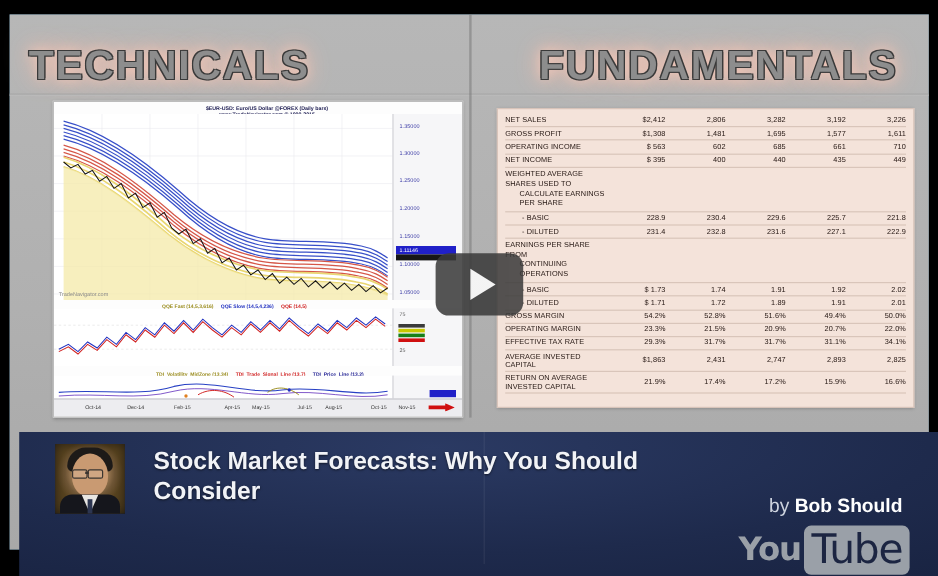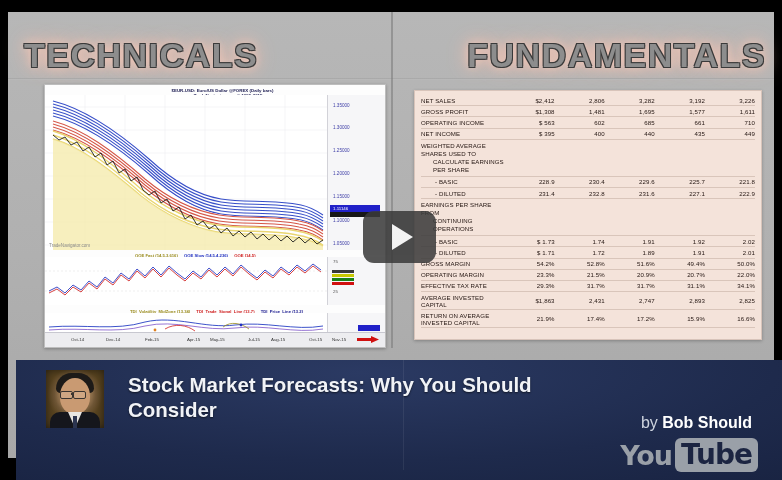--- a/index.html
+++ b/index.html
@@ -20,21 +20,21 @@
 
   
   .hdr{position:absolute;top:22px;height:42px;line-height:42px;
        font-size:34px;font-weight:bold;letter-spacing:1.5px;
        color:#8d8d8d;
        text-shadow:
           -1px -1px 0 #3a3a3a, 1px -1px 0 #3a3a3a, -1px 1px 0 #3a3a3a, 1px 1px 0 #3a3a3a,
           0 0 9px #f3c9bb, 0 0 16px #f0bfae, 0 0 22px #eebba9;
        white-space:nowrap;}
   #hdr-tech{left:16px;}
-  #hdr-fund{right:8px;text-align:right;}
+  #hdr-fund{right:26px;text-align:right;}
 
   
   .hdr-rule{position:absolute;left:0;top:66px;width:766px;height:2px;
             background:linear-gradient(180deg,#9c9c9c,#c3c3c3);opacity:.75;}
 
   
   #split{position:absolute;left:383px;top:0;width:2px;height:336px;
          background:rgba(120,120,120,.55);}
 
   
@@ -132,21 +132,21 @@
           font-size:20.5px;font-weight:bold;color:#f1f3f7;line-height:25px;
           text-shadow:0 1px 2px rgba(0,0,0,.6);}
   #byline{position:absolute;right:30px;top:54px;font-size:16px;color:#cdd3de;}
   #byline b{color:#fff;}
 
   
   #yt{position:absolute;right:24px;top:78px;display:flex;align-items:center;}
   #yt .you{font-size:27px;font-weight:bold;color:#9aa0a8;letter-spacing:-1px;
            font-family:"DejaVu Sans",sans-serif;}
   #yt .tubewrap{background:#9aa0a8;border-radius:6px;padding:0 6px 1px 6px;margin-left:3px;}
-  #yt .tube{font-size:28px;font-weight:bold;color:#1c2542;letter-spacing:-1px;
+  #yt .tube{font-size:34px;font-weight:normal;color:#1c2542;letter-spacing:-1px;
             font-family:"DejaVu Sans",sans-serif;}
 </style>
 </head>
 <body>
 
 <div id="stage">
 
   <div class="blackband top-black"></div>
   <div class="blackband bottom-black"></div>
   <div class="side-black side-left"></div>

